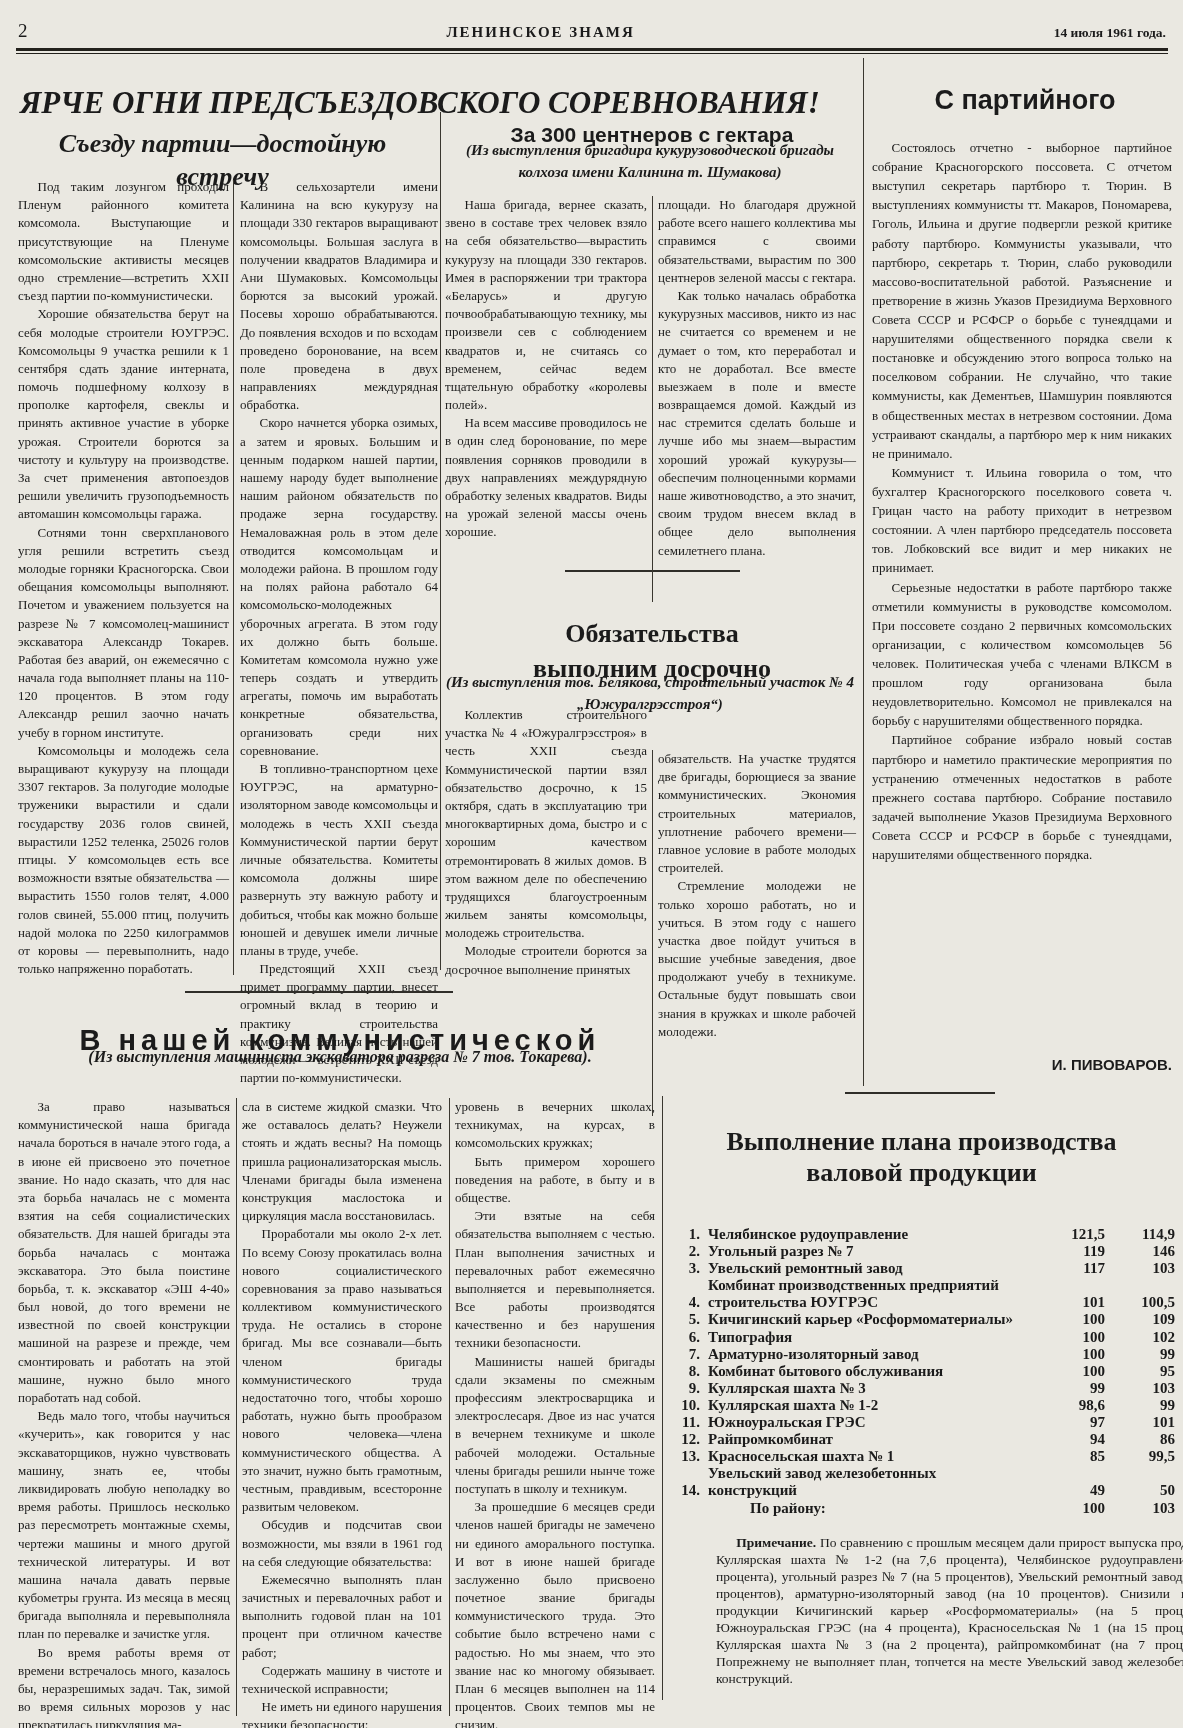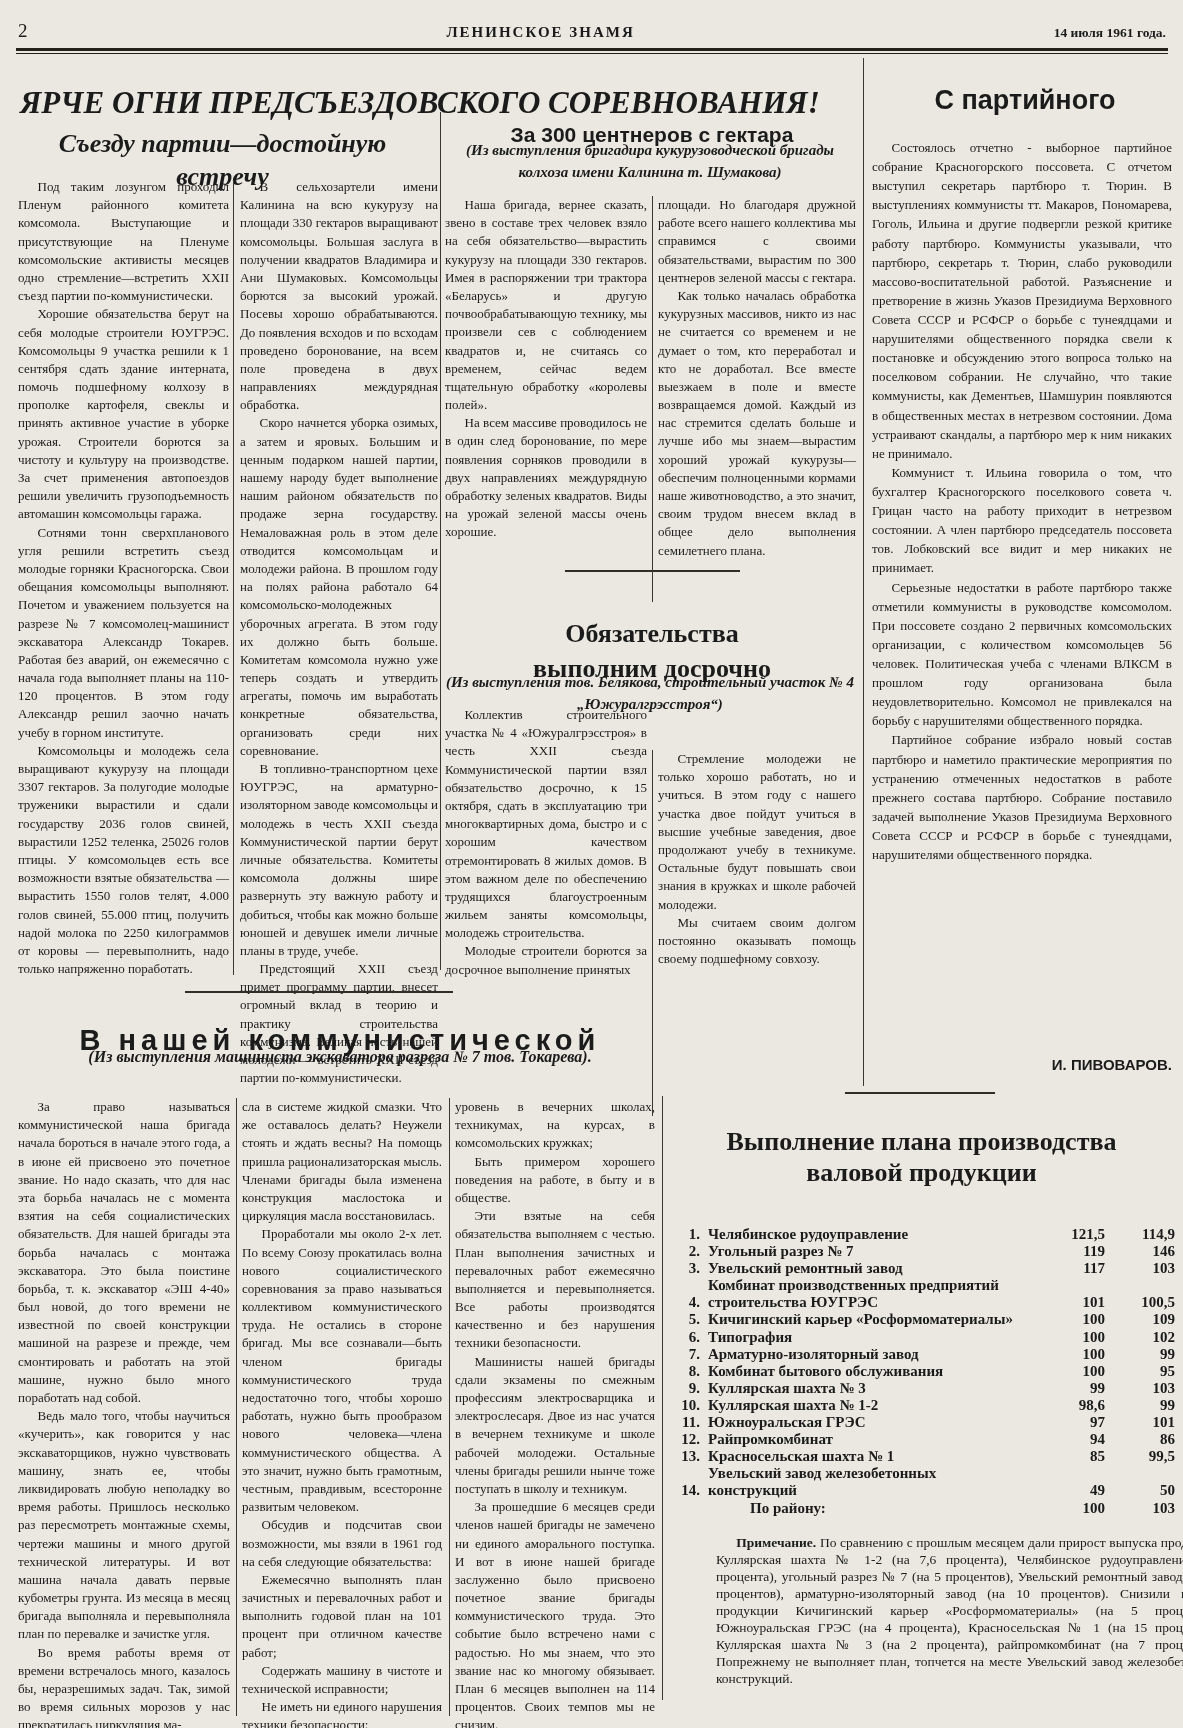--- a/index.html
+++ b/index.html
@@ -113,22 +113,22 @@
   <h2 id="builders-title">
       <div>Обязательства</div>
       <div>выполним досрочно</div>
     </h2>
   <div id="builders-subtitle">(Из выступления тов. Белякова, строительный участок № 4 „Южуралгрэсстроя“)</div>
   <div id="builders-col1" class="col">
       <p>Коллектив строительного участка № 4 «Южуралгрэсстроя» в честь XXII съезда Коммунистической партии взял обязательство досрочно, к 15 октября, сдать в эксплуатацию три многоквартирных дома, быстро и с хорошим качеством отремонтировать 8 жилых домов. В этом важном деле по обеспечению трудящихся благоустроенным жильем заняты комсомольцы, молодежь строительства.</p>
       <p>Молодые строители борются за досрочное выполнение принятых</p>
     </div>
   <div id="builders-col2" class="col">
+      <p class="flush">обязательств. На участке трудятся две бригады, борющиеся за звание коммунистических. Экономия строительных материалов, уплотнение рабочего времени—главное условие в работе молодых строителей.</p>
       <p>Стремление молодежи не только хорошо работать, но и учиться. В этом году с нашего участка двое пойдут учиться в высшие учебные заведения, двое продолжают учебу в техникуме. Остальные будут повышать свои знания в кружках и школе рабочей молодежи.</p>
-      <p>Мы считаем своим долгом постоянно оказывать помощь своему подшефному совхозу.</p>
     </div>
 
   <h2 id="party-title">
       <div>С партийного</div>
     </h2>
   <div id="party-body" class="col">
       <p>Состоялось отчетно - выборное партийное собрание Красногорского поссовета. С отчетом выступил секретарь партбюро т. Тюрин. В выступлениях коммунисты тт. Макаров, Пономарева, Гоголь, Ильина и другие подвергли резкой критике работу партбюро. Коммунисты указывали, что партбюро, секретарь т. Тюрин, слабо руководили массово-воспитательной работой. Разъяснение и претворение в жизнь Указов Президиума Верховного Совета СССР и РСФСР о борьбе с тунеядцами и нарушителями общественного порядка свели к постановке и обсуждению этого вопроса только на поселковом собрании. Не случайно, что такие коммунисты, как Дементьев, Шамшурин появляются в общественных местах в нетрезвом состоянии. Дома устраивают скандалы, а партбюро мер к ним никаких не принимало.</p>
       <p>Коммунист т. Ильина говорила о том, что бухгалтер Красногорского поселкового совета ч. Грицан часто на работу приходит в нетрезвом состоянии. А член партбюро председатель поссовета тов. Лобковский все видит и мер никаких не принимает.</p>
       <p>Серьезные недостатки в работе партбюро также отметили коммунисты в руководстве комсомолом. При поссовете создано 2 первичных комсомольских организации, с количеством комсомольцев 56 человек. Политическая учеба с членами ВЛКСМ в прошлом году организована была неудовлетворительно. Комсомол не привлекался на борьбу с нарушителями общественного порядка.</p>
       <p>Партийное собрание избрало новый состав партбюро и наметило практические мероприятия по устранению отмеченных недостатков в работе прежнего состава партбюро. Собрание поставило задачей выполнение Указов Президиума Верховного Совета СССР и РСФСР в борьбе с тунеядцами, нарушителями общественного порядка.</p>

